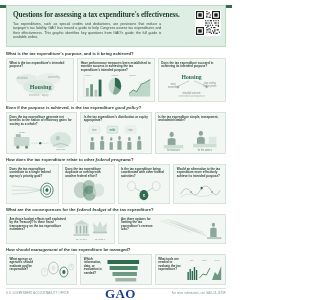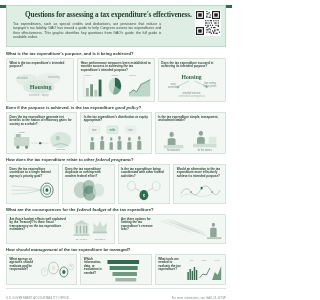--- a/index.html
+++ b/index.html
@@ -2,21 +2,21 @@
 <html><head>
 <meta charset="utf-8">
 <style>
   html,body{margin:0;padding:0;background:#fff;}
   body{width:232px;height:300px;overflow:hidden;font-family:"Liberation Sans",sans-serif;color:#333;}
   .page{position:relative;width:232px;height:300px;box-sizing:border-box;padding:0;}
   .rule{position:absolute;left:0;top:0;width:232px;height:3px;background:#2f6b4f;}
 
   
   .header{margin:5px 6px 0 6px;background:#dfeee4;border:1px solid #bcd9c6;padding:5px 6px;position:relative;min-height:30px;}
-  .header h1{font-family:"Liberation Serif",serif;font-size:7.2px;line-height:8px;margin:0 0 3px 12px;color:#1d3d2b;font-weight:bold;letter-spacing:-.1px;}
+  .header h1{font-family:"Liberation Serif",serif;font-size:7.2px;line-height:8px;margin:0 0 3px 0;color:#1d3d2b;font-weight:bold;letter-spacing:-.1px;}
   .header p{font-size:3.5px;line-height:4.4px;margin:0;color:#3a4a40;width:72%;text-align:justify;}
   .qr{position:absolute;right:4px;top:4px;width:26px;height:26px;background:#fff;padding:1px;box-sizing:border-box;}
   .qr svg{display:block;}
 
   
   .section{margin:3px 6px 0 6px;}
   .sec-title{font-size:4.2px;font-weight:bold;color:#1d3d2b;margin:0 0 2px 0;line-height:5px;}
   .sec-title i{font-family:"Liberation Serif",serif;font-style:italic;font-size:5px;}
   .panels{display:flex;gap:3px;}
   .panel{background:#f3f7f4;border:1px solid #d5e3da;padding:2.5px;box-sizing:border-box;display:flex;flex-direction:column;flex:1;}
@@ -407,15 +407,16 @@
             <path d="M37,22 L41,14 L45,17 L50,8 L50,22 Z" fill="#6f9a82"></path>
           </svg>
         </div>
       </div>
     </div>
   </div>
 
   <div class="footrule"></div>
   <div class="footer">
     <div class="foot-l">U.S. GOVERNMENT ACCOUNTABILITY OFFICE</div>
+    <div class="gao">GAO</div>
     <div class="foot-r">For more information, see GAO-13-167SP</div>
   </div>
 </div>
 
 </body></html>

